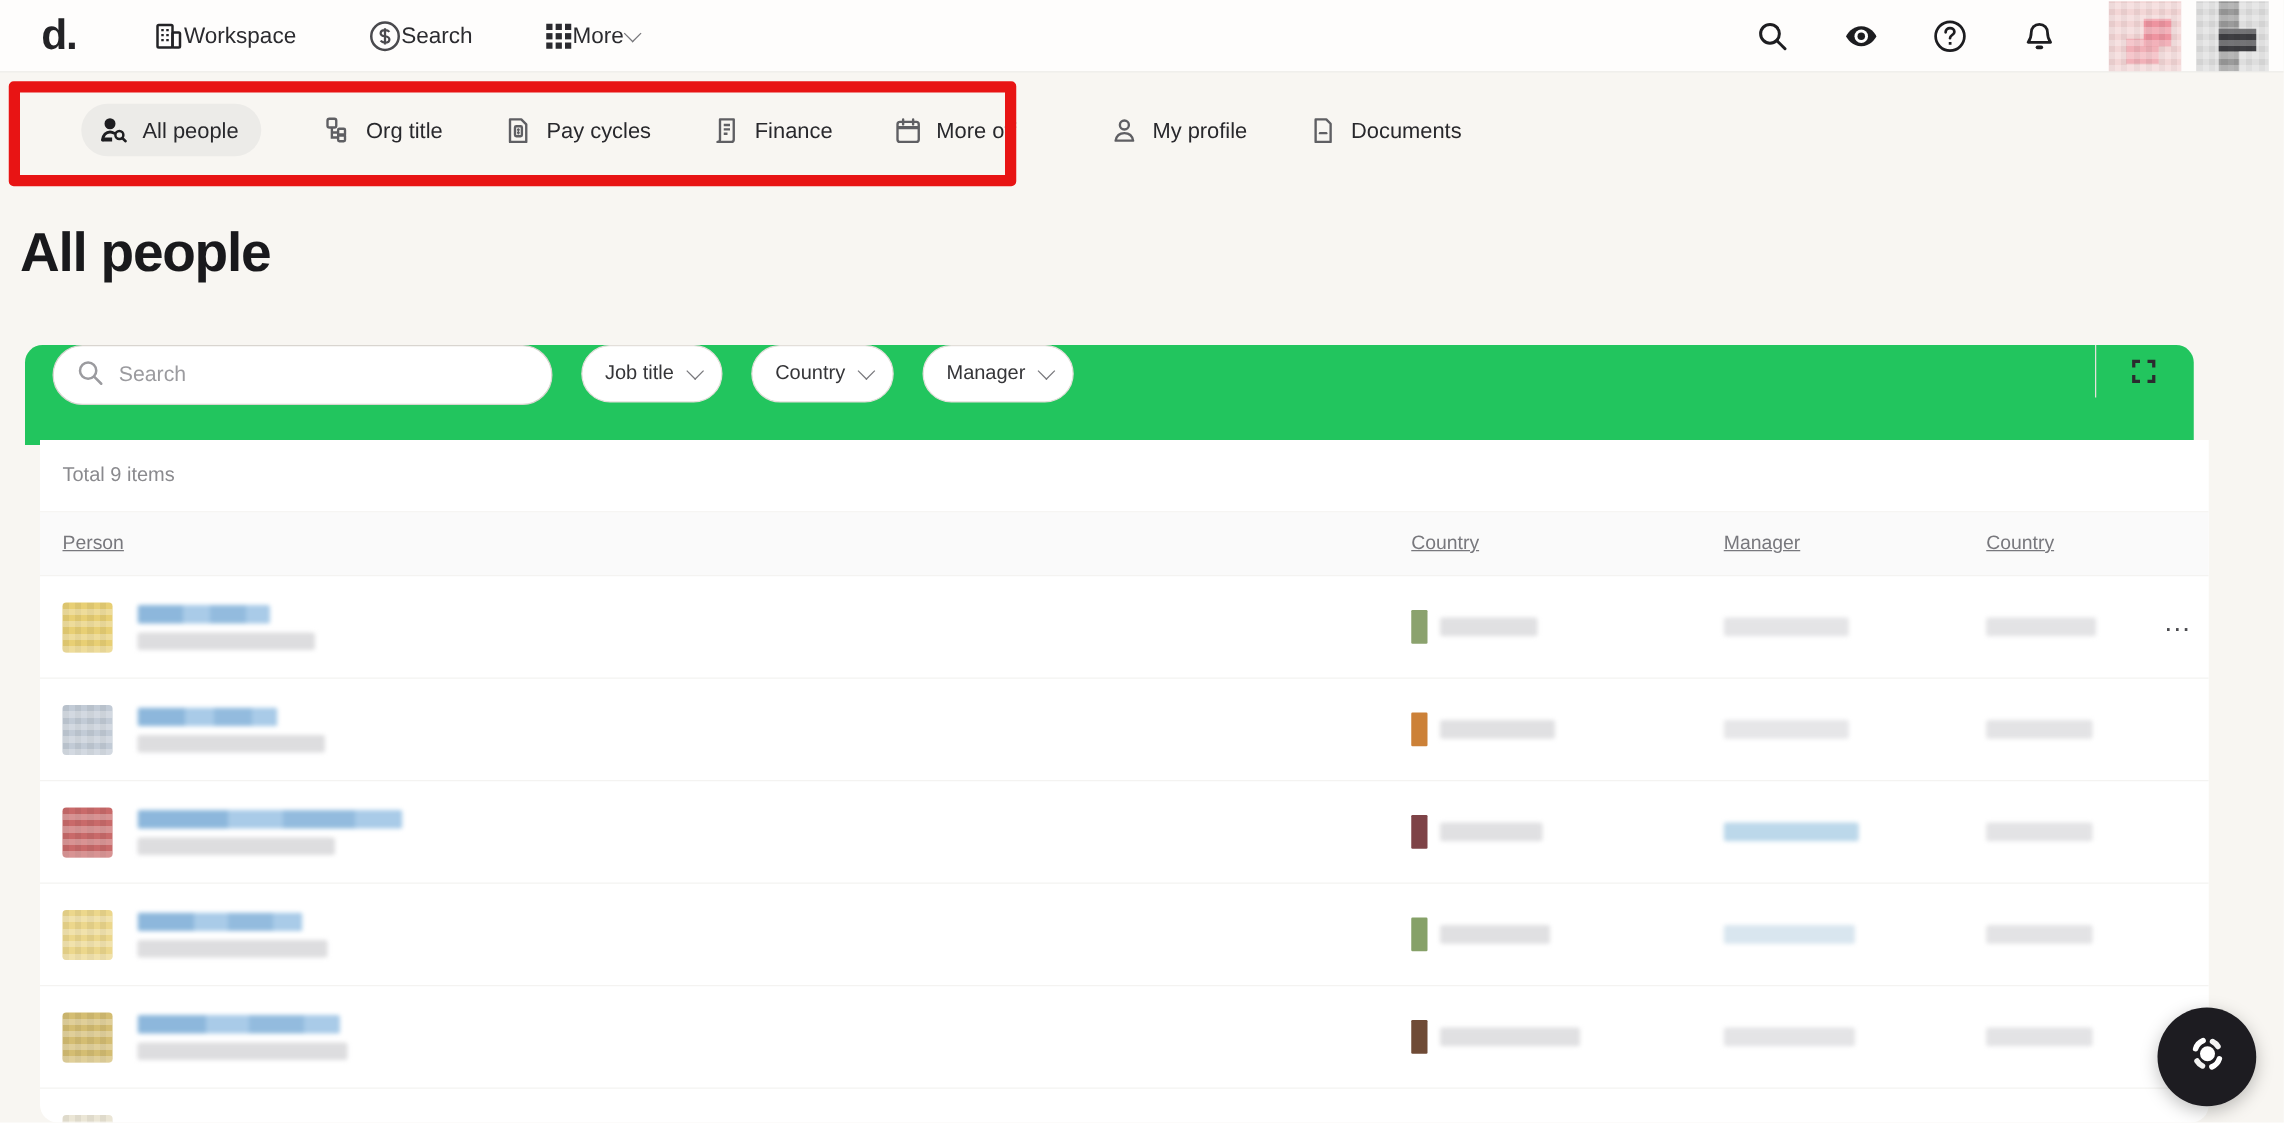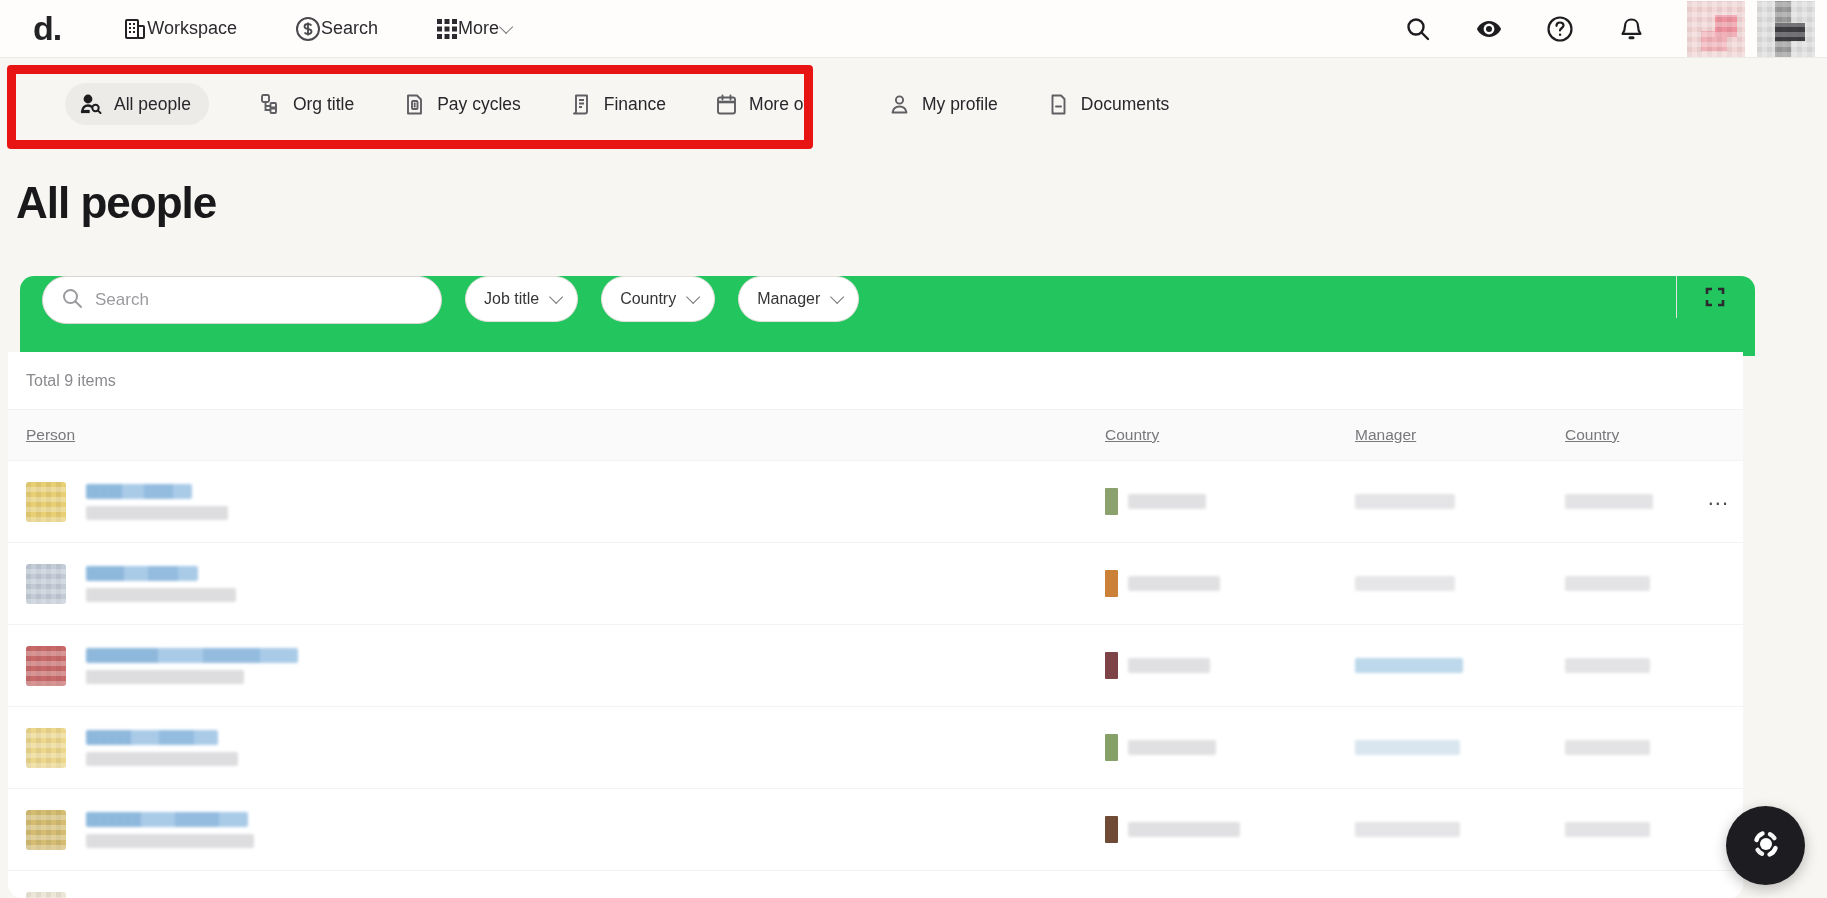--- a/index.html
+++ b/index.html
@@ -65,21 +65,21 @@
     display: flex; align-items: center; gap: 10px; padding: 0 18px; margin-left: 23px;
     font-size: 16px; color: #353538; cursor: pointer; white-space: nowrap;
   }
   .chev { width: 10px; height: 10px; border-right: 1.8px solid #77777b; border-bottom: 1.8px solid #77777b; transform: rotate(45deg) translateY(-3px); }
   .filter-right { margin-left: auto; display: flex; align-items: center; gap: 20px; }
   .vdivider { width: 1px; height: 42px; background: #e5e1dc; }
   .fs-btn { width: 36px; height: 36px; display: flex; align-items: center; justify-content: center; cursor: pointer; }
 
   
   .table-card {
-    position: absolute; left: 8px; top: 352px; width: 1735px; height: 546px;
+    position: absolute; left: 32px; top: 352px; width: 1735px; height: 546px;
     background: #ffffff; border-radius: 0 0 14px 14px; overflow: hidden;
   }
   .table-summary { height: 58px; display: flex; align-items: center; padding-left: 18px; font-size: 16px; color: #8a8a8e; border-bottom: 1px solid #f3f2f0; }
   .thead { height: 50px; background: #fafafa; display: flex; align-items: center; font-size: 15.5px; color: #78787d; text-decoration: underline; }
   .trow { height: 82px; display: flex; align-items: center; border-top: 1px solid #f4f3f1; position: relative; }
   .col-person  { width: 1097px; padding-left: 18px; display: flex; align-items: center; }
   .col-country { width: 250px;  display: flex; align-items: center; }
   .col-manager { width: 210px;  display: flex; align-items: center; }
   .col-report  { width: 150px;  display: flex; align-items: center; }
 

